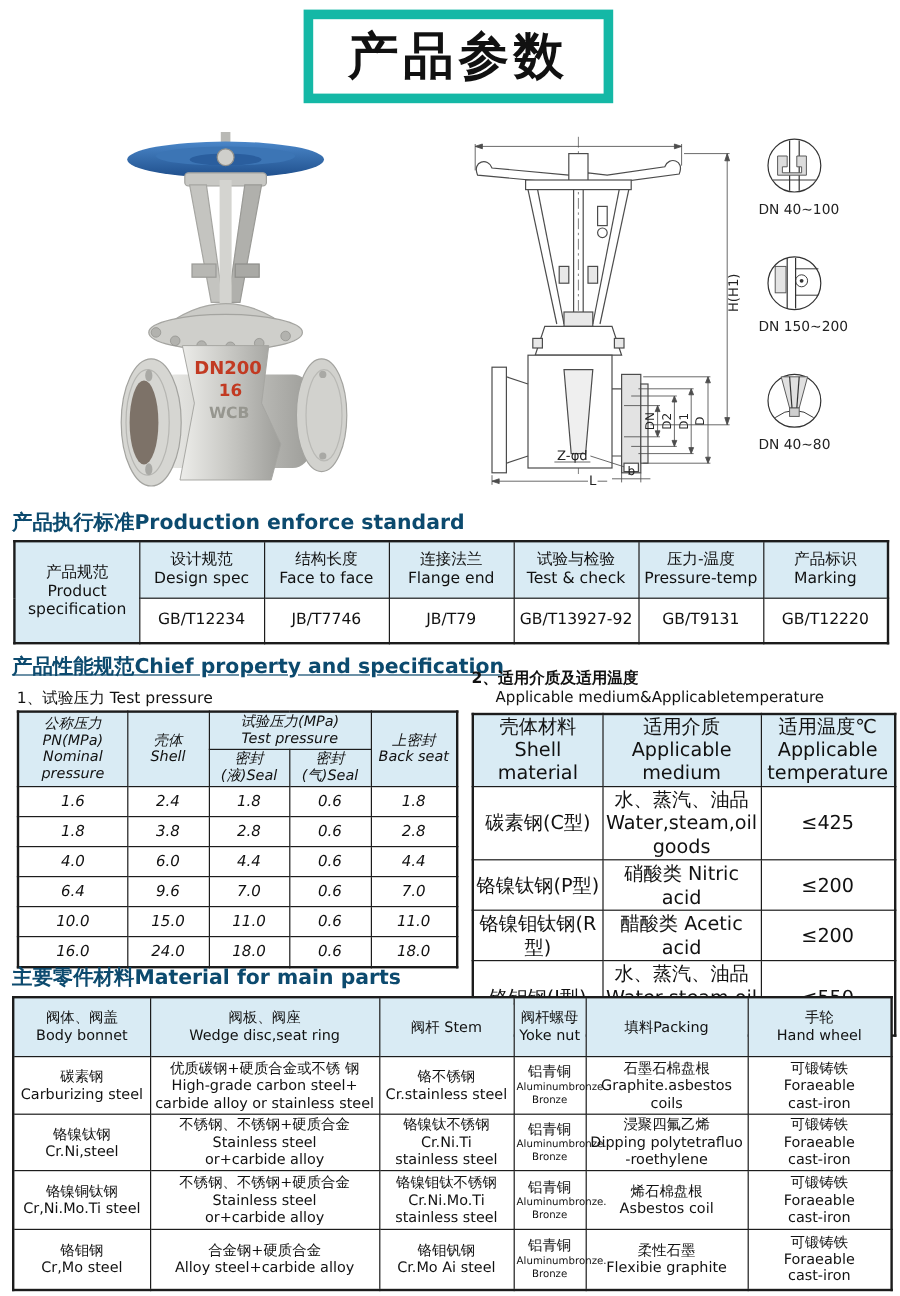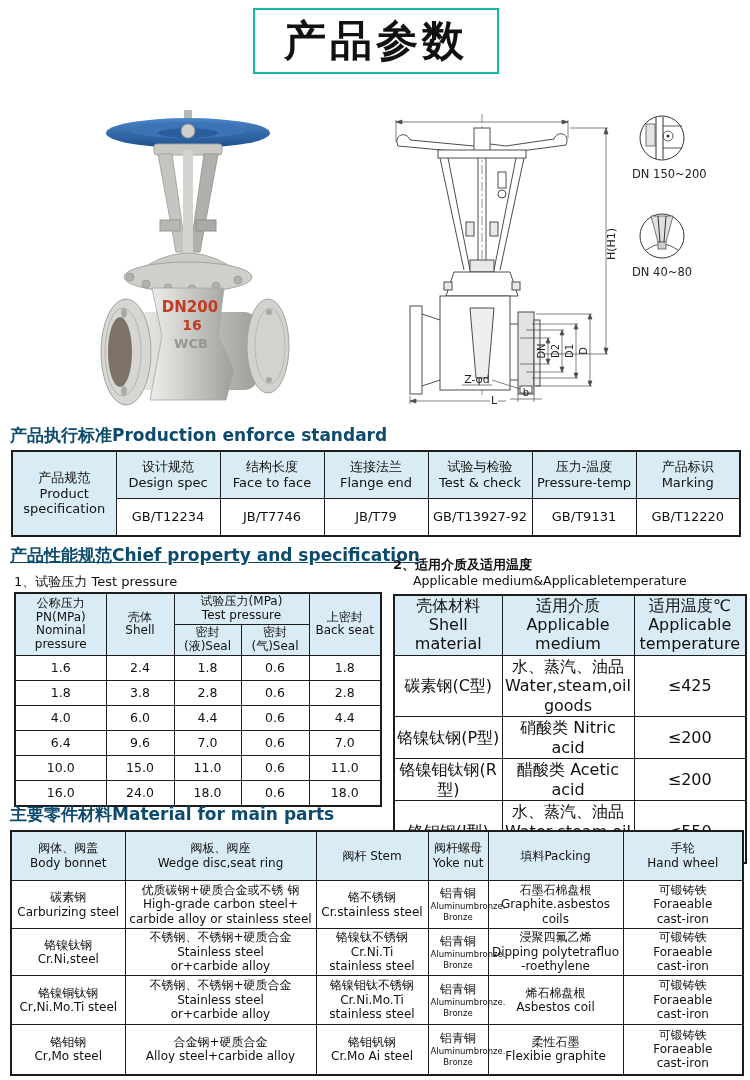--- a/index.html
+++ b/index.html
@@ -4,21 +4,21 @@
 <style>
   html,body{margin:0;padding:0;}
   body{
     width:750px;height:1080px;position:relative;background:#fff;
     font-family:"DejaVu Sans","Liberation Sans",sans-serif;color:#111;
     -webkit-font-smoothing:antialiased;overflow:hidden;
   }
   .abs{position:absolute;}
   
   .title-box{
-    left:253px;top:8px;width:242px;height:62px;border:2px solid #14b8a6;
+    left:253px;top:8px;width:242px;height:62px;border:8px solid #14b8a6;
     display:flex;align-items:center;justify-content:center;
     font-size:42px;font-weight:bold;letter-spacing:4px;
   }
   
   .detail-col{left:630px;top:114px;width:118px;}
   .detail-item{margin-bottom:31px;text-align:left;}
   .detail-item svg{display:block;margin-left:8px;}
   .detail-label{font-size:11.5px;color:#222;margin-top:5px;margin-left:2px;white-space:nowrap;}
   
   .sec-head{font-size:17px;font-weight:bold;color:#0c4a6e;white-space:nowrap;}
@@ -28,21 +28,21 @@
   
   table{border-collapse:collapse;table-layout:fixed;}
   th,td{
     border:1px solid #1c1c1c;text-align:center;vertical-align:middle;
     white-space:pre-line;padding:1px 2px;font-weight:normal;line-height:1.22;
   }
   .hd{background:#d9ebf4;}
   .std-table{width:730px;border:2px solid #1c1c1c;font-size:13px;}
   .std-table .vrow td{height:34px;background:#fff;}
   .std-table .hrow th{height:44px;}
-  .tp-table{width:366px;border:2px solid #1c1c1c;font-size:12px;}
+  .tp-table{width:366px;border:2px solid #1c1c1c;font-size:12px;font-style:italic;}
   .tp-table th{line-height:1.15;}
   .tp-table td{height:22px;font-size:12.5px;background:#fff;}
   .med-table{width:352px;border:2px solid #1c1c1c;font-size:16px;}
   .med-table th{height:40px;line-height:1.18;}
   .med-table td{background:#fff;}
   .mat-table{width:732px;border:2px solid #1c1c1c;font-size:12px;}
   .mat-table th{height:46px;}
   .mat-table td{background:#fff;line-height:1.2;}
   .mat-table td.small-en{font-size:8.5px;line-height:1.25;}
   .mat-table td.small-en::first-line{font-size:12px;}
@@ -221,20 +221,30 @@
       <line x1="40" y1="294" x2="40" y2="302"></line>
         <line x1="120" y1="299" x2="40" y2="299"></line>
       <polygon points="40,299 46,297 46,301" fill="#4c4c4c"></polygon>
       <line x1="128" y1="299" x2="136" y2="299"></line>
     </g>
     <text x="124" y="302" font-size="11" fill="#222" stroke="none" text-anchor="middle">L</text>
   </svg>
 </div>
 
 <div class="abs detail-col">
+  <div class="detail-item">
+    <svg width="48" height="48" viewBox="0 0 48 48" fill="none" stroke="#333" stroke-width="1">
+      <circle cx="24" cy="24" r="22" fill="#fff"></circle>
+      <line x1="20" y1="3" x2="20" y2="45"></line>
+        <line x1="28" y1="3" x2="28" y2="45"></line>
+      <path d="M10,16 h8 v9 h-4 v5 h16 v-5 h-4 v-9 h8 v16 h-24 z" fill="#dcdcdc" stroke="#555" stroke-width="0.8"></path>
+      <line x1="6" y1="36" x2="42" y2="36" stroke-width="0.8"></line>
+    </svg>
+    <div class="detail-label">DN 40~100</div>
+  </div>
   <div class="detail-item">
     <svg width="48" height="48" viewBox="0 0 48 48" fill="none" stroke="#333" stroke-width="1">
       <circle cx="24" cy="24" r="22" fill="#fff"></circle>
       <line x1="18" y1="3" x2="18" y2="45"></line>
         <line x1="25" y1="3" x2="25" y2="45"></line>
       <rect x="8" y="10" width="9" height="22" fill="#e4e4e4" stroke="#555" stroke-width="0.8"></rect>
       <circle cx="30" cy="22" r="5" stroke-width="0.8"></circle>
         <circle cx="30" cy="22" r="1.6" fill="#333" stroke="none"></circle>
       <line x1="25" y1="34" x2="44" y2="34" stroke-width="0.8"></line>
       <line x1="25" y1="12" x2="44" y2="12" stroke-width="0.8"></line>

